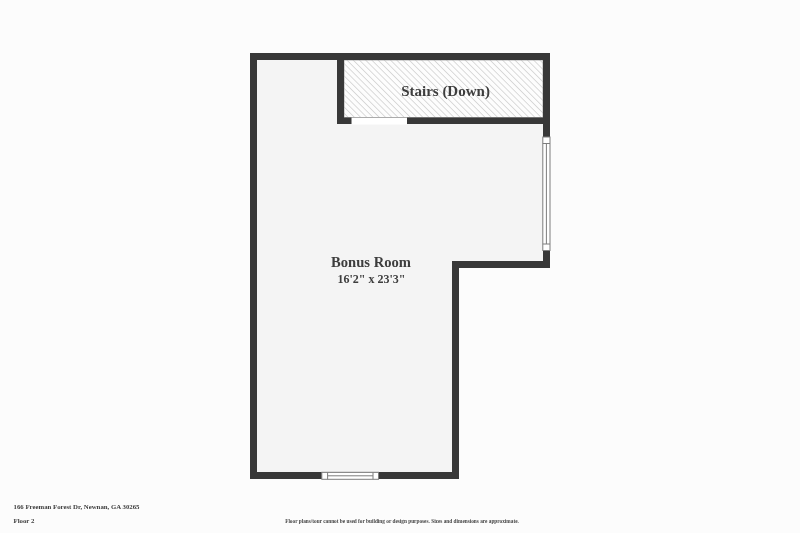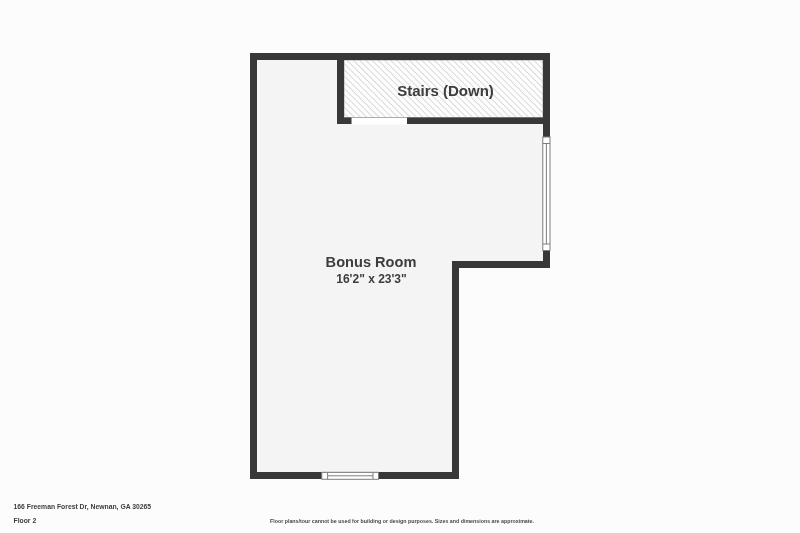--- a/index.html
+++ b/index.html
@@ -1,17 +1,17 @@
 <!DOCTYPE html>
 <html><head>
 <meta charset="utf-8">
 <style>
   html,body{margin:0;padding:0;background:#fcfcfc;}
   .page{position:relative;width:800px;height:533px;background:#fcfcfc;overflow:hidden;
-        font-family:Liberation Sans, sans-serif;}
+        font-family:Liberation Serif, serif;}
   svg{position:absolute;left:0;top:0;}
 </style>
 </head>
 <body>
 <div class="page">
 <svg width="800" height="533" viewBox="0 0 800 533">
   <defs>
     <pattern id="hatch" patternUnits="userSpaceOnUse" width="4.4" height="4.4" patternTransform="rotate(-45 0 0)">
       <line x1="0" y1="0" x2="0" y2="4.4" stroke="#a8a8a8" stroke-width="0.8"></line>
     </pattern>

